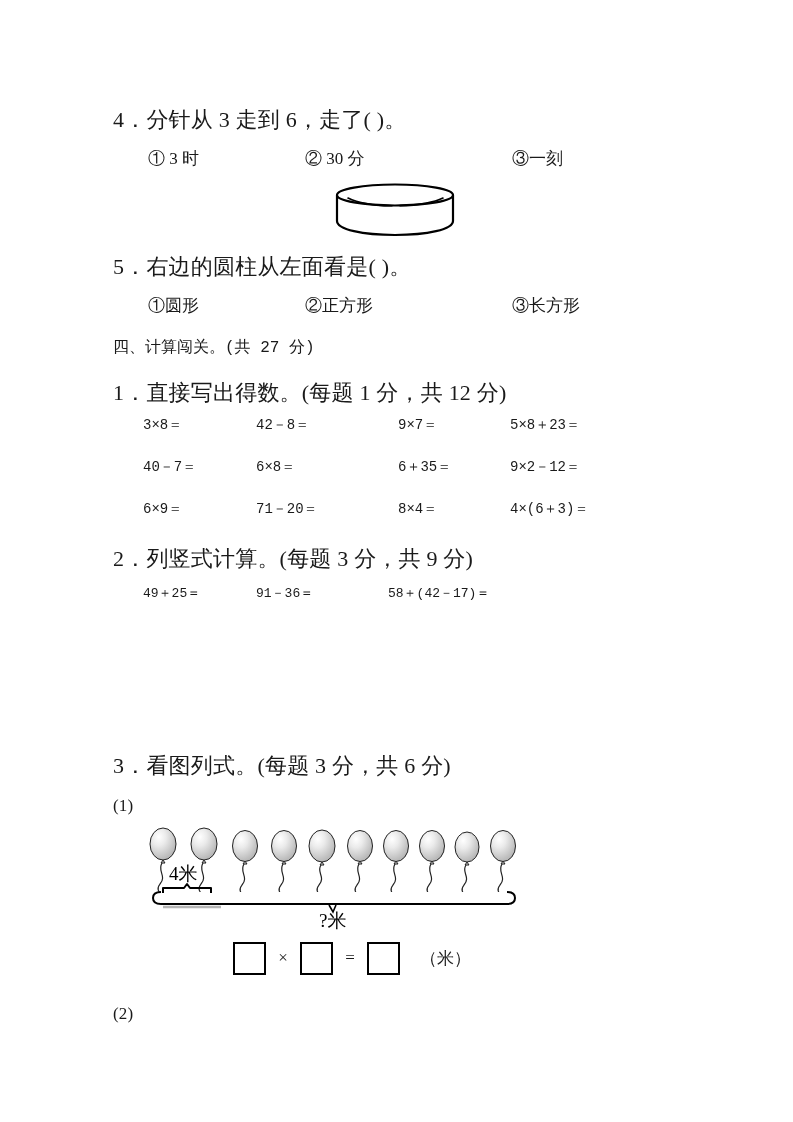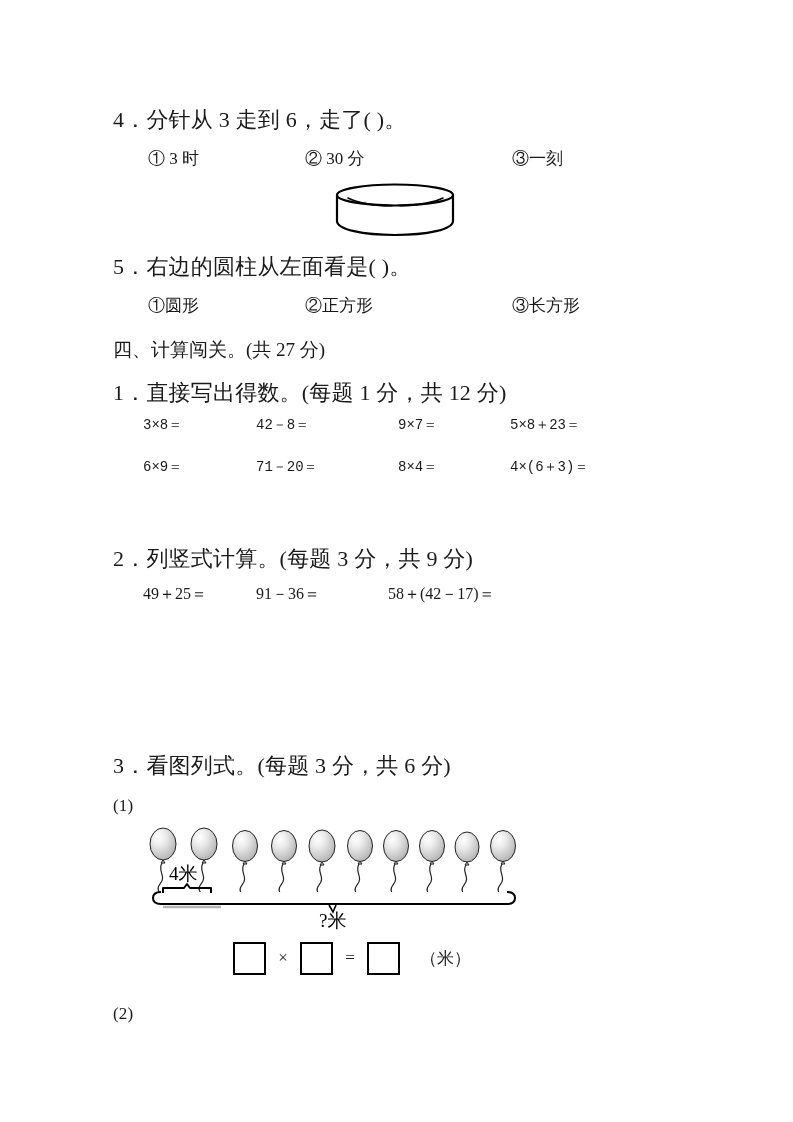--- a/index.html
+++ b/index.html
@@ -37,22 +37,23 @@
     position: absolute;
     font-size: 17px;
     white-space: nowrap;
   }
   .opt {
     position: absolute;
     white-space: nowrap;
   }
   .section-head {
     position: absolute;
-    font-size: 19px;
-    white-space: nowrap;
+    font-size: 16px;
+    white-space: nowrap;
+    font-family: Liberation Mono, monospace;
   }
 
   
   .calc-grid {
     position: absolute;
     left: 143px;
     top: 416px;
     width: 530px;
   }
   .calc-row {
@@ -72,22 +73,23 @@
 
   .vert-row {
     position: absolute;
     left: 143px;
     top: 584px;
     width: 530px;
     height: 30px;
   }
   .vert-cell {
     position: absolute;
-    font-size: 16px;
-    white-space: nowrap;
+    font-size: 13px;
+    white-space: nowrap;
+    font-family: Liberation Mono, monospace;
   }
   .v0 { left: 0px; }
   .v1 { left: 113px; }
   .v2 { left: 245px; }
 
   
   .cylinder-wrap {
     position: absolute;
     left: 334px;
     top: 182px;
@@ -174,20 +176,26 @@
   <div class="qline" style="left:113px; top:378px;">
     <span class="num-label">1．</span><span>直接写出得数。(每题 1 分，共 12 分)</span>
   </div>
 
   <div class="calc-grid">
     <div class="calc-row">
       <span class="calc-cell c0">3×8＝</span>
       <span class="calc-cell c1">42－8＝</span>
       <span class="calc-cell c2">9×7＝</span>
       <span class="calc-cell c3">5×8＋23＝</span>
+    </div>
+    <div class="calc-row">
+      <span class="calc-cell c0">40－7＝</span>
+      <span class="calc-cell c1">6×8＝</span>
+      <span class="calc-cell c2">6＋35＝</span>
+      <span class="calc-cell c3">9×2－12＝</span>
     </div>
     <div class="calc-row">
       <span class="calc-cell c0">6×9＝</span>
       <span class="calc-cell c1">71－20＝</span>
       <span class="calc-cell c2">8×4＝</span>
       <span class="calc-cell c3">4×(6＋3)＝</span>
     </div>
   </div>
 
   <div class="qline" style="left:113px; top:544px;">

